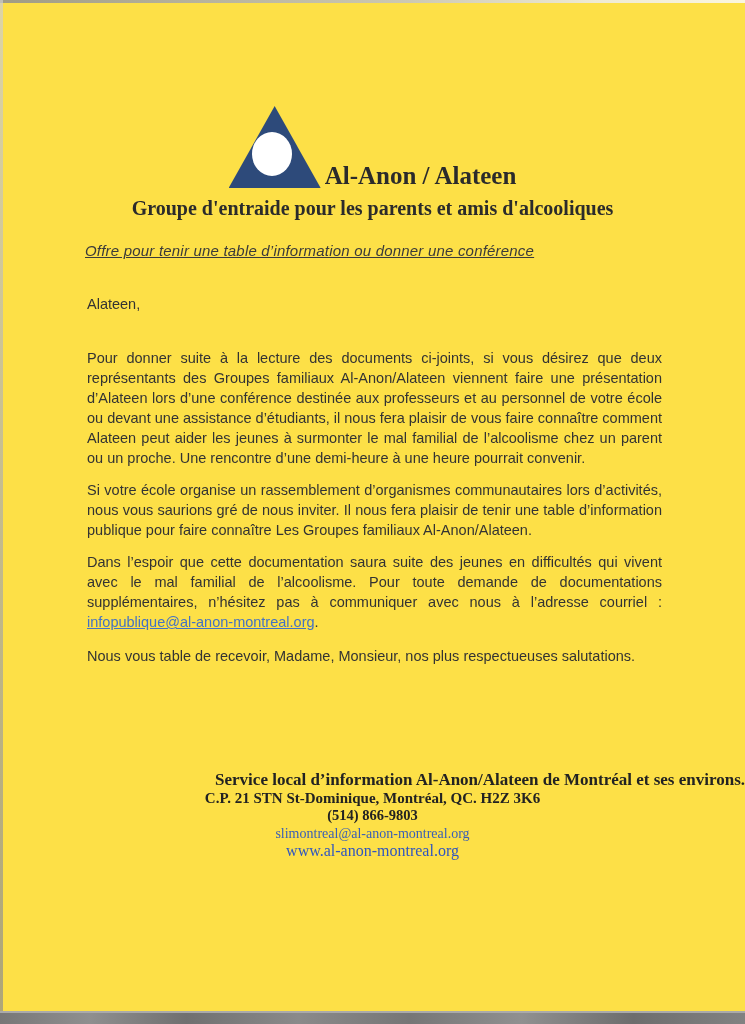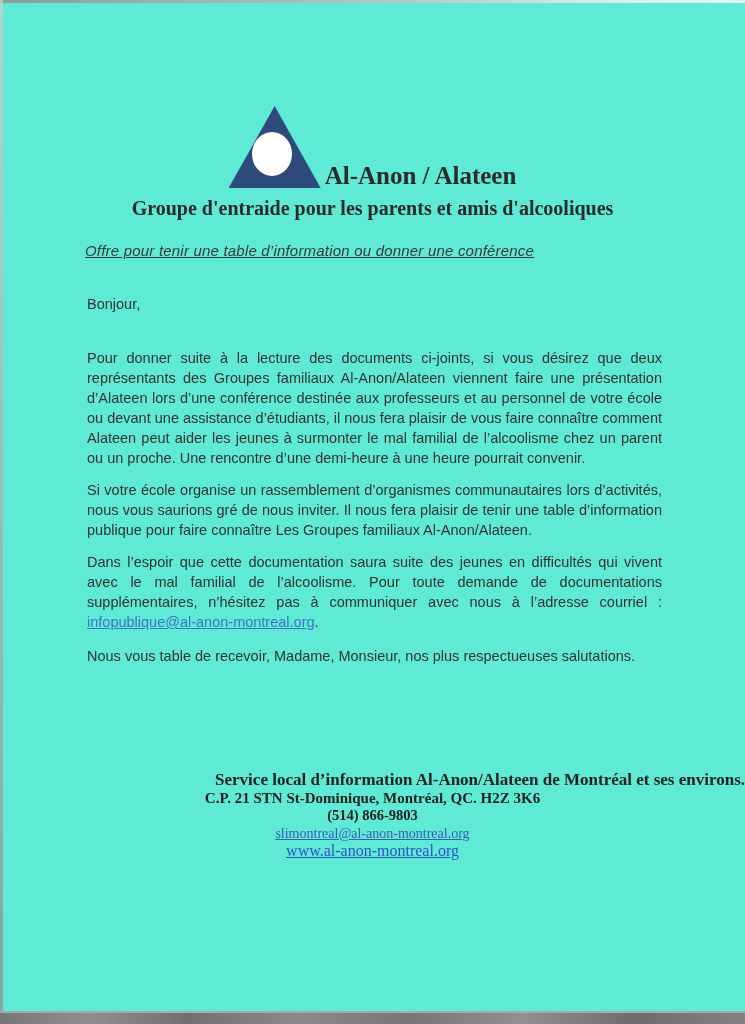--- a/index.html
+++ b/index.html
@@ -4,21 +4,21 @@
 <style>
   * { margin: 0; padding: 0; box-sizing: border-box; }
   html, body { background: #ffffff; }
   body { font-family: "Liberation Sans", sans-serif; }
 
   .page {
     position: relative;
     width: 745px;
     height: 1024px;
     margin: 0 auto;
-    background: #5eead4;
+    background: #fde047;
     overflow: hidden;
     color: #333;
   }
 
   
   .scan-top {
     position: absolute; top: 0; left: 0; width: 100%; height: 3px;
     background: linear-gradient(90deg, #8f8f8f, #a9a9a9 25%, #c4c4c4 55%, #ececec 80%, #fafafa);
     opacity: .85;
   }
@@ -82,21 +82,21 @@
 
   
   .footer {
     position: absolute; top: 770px; left: 0; width: 100%;
     text-align: center; font-family: "Liberation Serif", serif; color: #222;
   }
   .footer-line1 { font-size: 17px; font-weight: bold; line-height: 20px; text-align: right; }
   .footer-line2 { font-size: 15px; font-weight: bold; line-height: 17px; }
   .footer-line3 { font-size: 14.5px; font-weight: bold; line-height: 17px; }
   .flink {
-    font-size: 14px; color: #3a5fb5; text-decoration: underline;
+    font-size: 14px; color: #3a5fb5; 
     line-height: 16px; cursor: pointer;
   }
   .flink.fweb { font-size: 16px; line-height: 18px; color: #2f55c0; }
 </style>
 </head>
 <body>
 
 <div class="page">
 
   <div class="scan-top"></div>
@@ -107,21 +107,21 @@
       <div class="logo">
         <span class="circle"></span>
       </div>
       <h1 class="org-name">Al-Anon / Alateen</h1>
     </div>
     <h2 class="org-tagline">Groupe d'entraide pour les parents et amis d'alcooliques</h2>
   </header>
 
   <div class="subject">Offre pour tenir une table d’information ou donner une conférence</div>
 
-  <p class="salutation">Bonjour,</p>
+  <p class="salutation">Alateen,</p>
 
   <div class="body-block">
     <p class="body-p">Pour donner suite à la lecture des documents ci-joints, si vous désirez que deux représentants des Groupes familiaux Al-Anon/Alateen viennent faire une présentation d’Alateen lors d’une conférence destinée aux professeurs et au personnel de votre école ou devant une assistance d’étudiants, il nous fera plaisir de vous faire connaître comment Alateen peut aider les jeunes à surmonter le mal familial de l’alcoolisme chez un parent ou un proche. Une rencontre d’une demi-heure à une heure pourrait convenir.</p>
     <p class="body-p">Si votre école organise un rassemblement d’organismes communautaires lors d’activités, nous vous saurions gré de nous inviter. Il nous fera plaisir de tenir une table d’information publique pour faire connaître Les Groupes familiaux Al-Anon/Alateen.</p>
     <p class="body-p"><span>Dans l’espoir que cette documentation saura suite des jeunes en difficultés qui vivent avec le mal familial de l’alcoolisme. Pour toute demande de documentations supplémentaires, n’hésitez pas à communiquer avec nous à l’adresse courriel : </span><a class="link">infopublique@al-anon-montreal.org</a><span>.</span></p>
     <p class="body-p closing">Nous vous table de recevoir, Madame, Monsieur, nos plus respectueuses salutations.</p>
   </div>
 
   <footer class="footer">
     <div class="footer-line1">Service local d’information Al-Anon/Alateen de Montréal et ses environs.</div>

